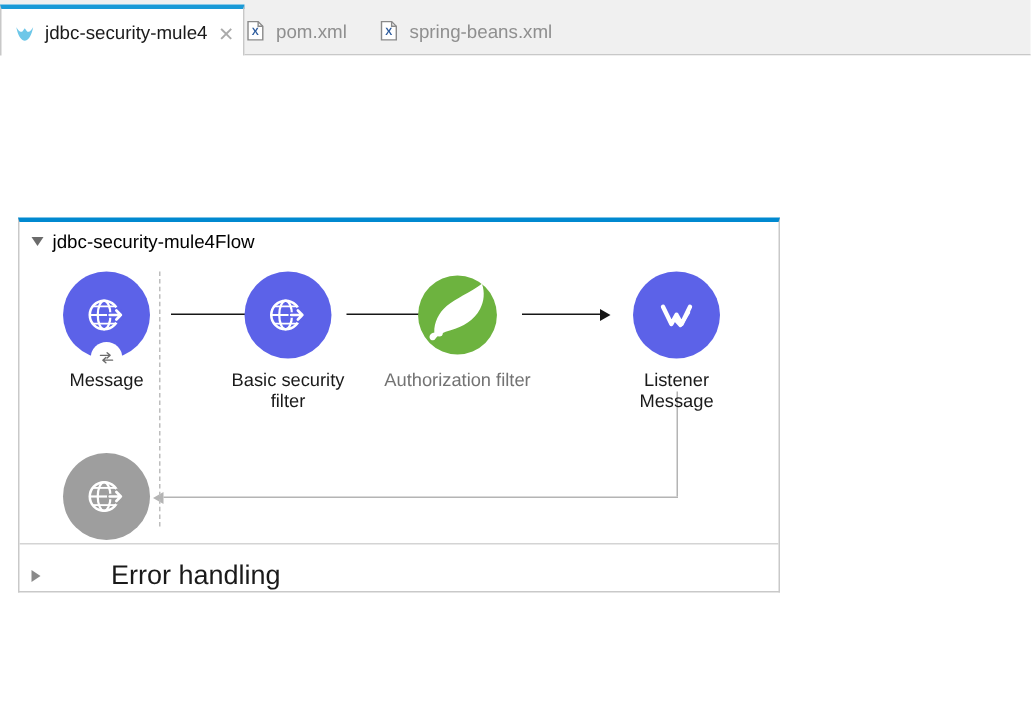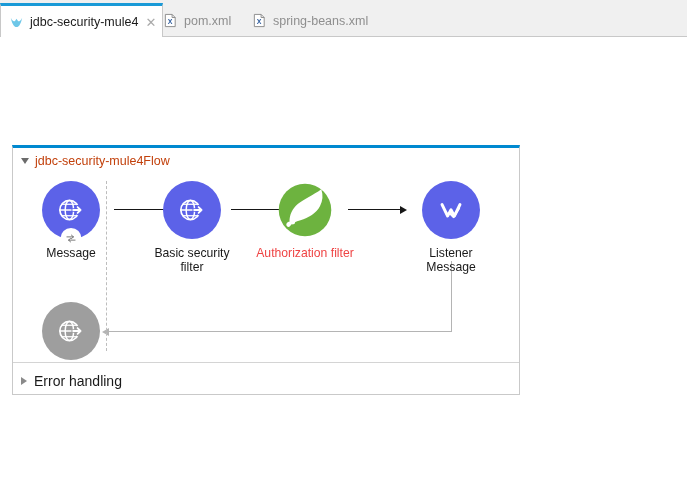--- a/index.html
+++ b/index.html
@@ -86,21 +86,21 @@
     border-top: 3px solid #0089d0;
     box-sizing: border-box;
   }
   #flow-header {
     position: absolute;
     left: 8px;
     top: 6px;
     display: flex;
     align-items: center;
     font-size: 12.5px;
-    color: #c2410c;
+    color: #000000;
   }
   .tri-down {
     width: 0; height: 0;
     border-left: 4.5px solid transparent;
     border-right: 4.5px solid transparent;
     border-top: 6px solid #6b6b6b;
     margin-right: 6px;
     cursor: pointer;
   }
   .tri-right {
@@ -129,21 +129,21 @@
   }
   .node-circle.purple { background: #5c62e8; }
   .node-circle.grey   { background: #9e9e9e; }
   .node-circle.plain  { background: transparent; }
   .node-label {
     margin-top: 8px;
     font-size: 12.2px;
     line-height: 13.5px;
     color: #1a1a1a;
   }
-  .node-label.dim { color: #ef4444; }
+  .node-label.dim { color: #737373; }
 
   .listener-badge {
     position: absolute;
     left: 50%;
     bottom: -10px;
     transform: translateX(-50%);
     width: 21px; height: 21px;
     border-radius: 50%;
     background: #ffffff;
     display: flex;
@@ -188,22 +188,23 @@
     position: absolute;
     left: 0; right: 0;
     height: 1px;
     background: #d4d4d4;
   }
   #error-handling {
     position: absolute;
     left: 8px;
     display: flex;
     align-items: center;
-    font-size: 14px;
+    font-size: 18px;
     color: #1a1a1a;
+    gap: 40px;
   }
 </style>
 </head>
 <body>
 
 <div id="tab-bar">
 
   <div class="tab active" style="left:0px; width:163px;">
     <span class="tab-icon">
       <svg viewBox="0 0 16 16" width="15" height="15">

